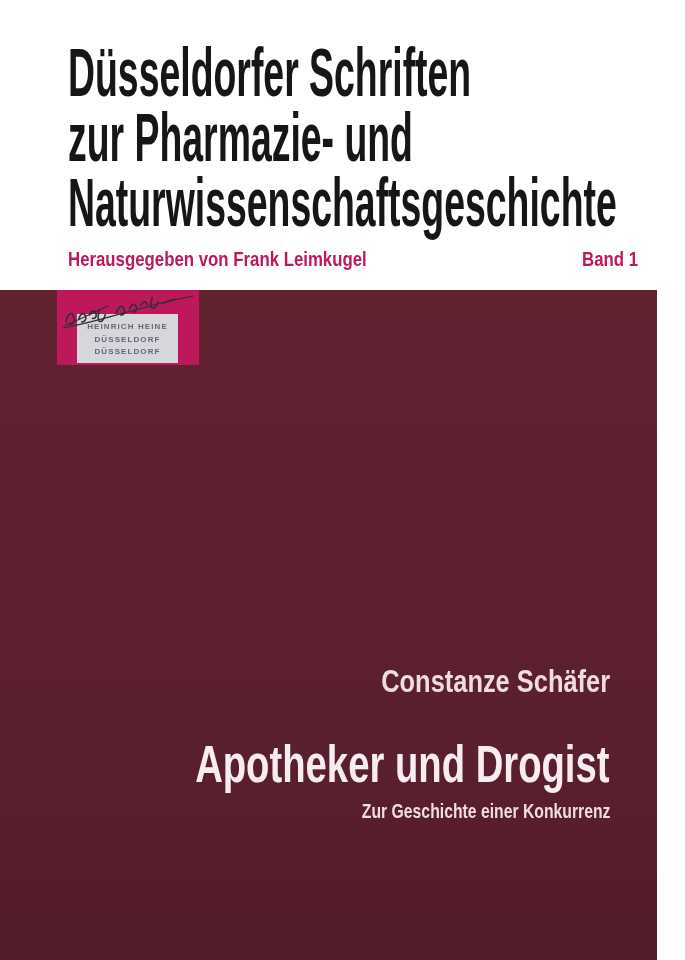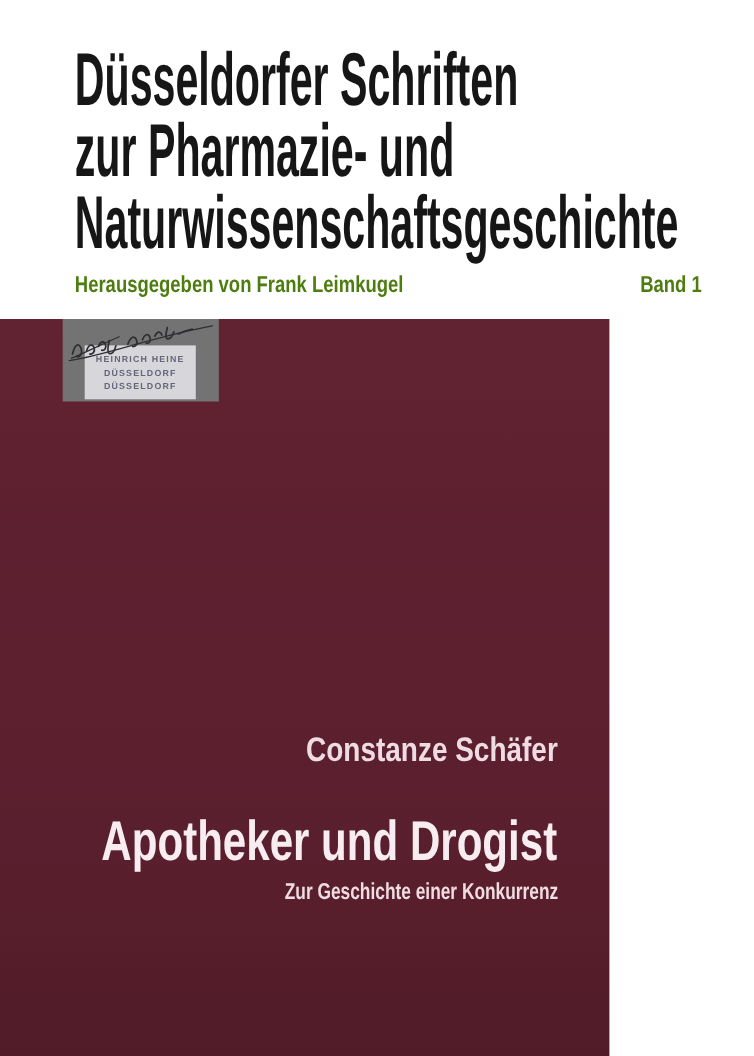--- a/index.html
+++ b/index.html
@@ -21,39 +21,39 @@
     font-size:68px; line-height:65px; font-weight:700;
     color:#161616; letter-spacing:0;
   }
   .series-title .line {
     display:block; white-space:nowrap;
     transform:scaleX(0.55); transform-origin:left center;
   }
   .editor-row {
     position:absolute; left:68px; right:47px; top:247px;
     display:flex; justify-content:space-between; align-items:baseline;
-    font-size:21px; font-weight:700; color:#4d7c0f;
+    font-size:21px; font-weight:700; color:#be185d;
   }
   .editor-row .left {
     white-space:nowrap; transform:scaleX(0.8); transform-origin:left center;
   }
   .editor-row .right {
     white-space:nowrap; transform:scaleX(0.8); transform-origin:right center;
   }
 
   
   .maroon {
-    position:absolute; left:0; top:290px; width:554px; height:670px;
+    position:absolute; left:0; top:290px; width:657px; height:670px;
     background:linear-gradient(180deg,#622331 0%,#5d2030 30%,#5a1f2e 72%,#511b27 100%);
   }
 
   
   .uni-notch {
     position:absolute; left:57px; top:290px; width:142px; height:75px;
-    background:#737373;
+    background:#be185d;
   }
   .uni-box {
     position:absolute; left:20px; top:24px; width:101px; height:49px;
     background:#d7d7db;
     text-align:center; padding-top:7px;
     font-size:8px; font-weight:700; letter-spacing:1.1px;
     line-height:12.5px; color:#65657a;
   }
   .uni-box span { display:block; white-space:nowrap; }
   .signature {

